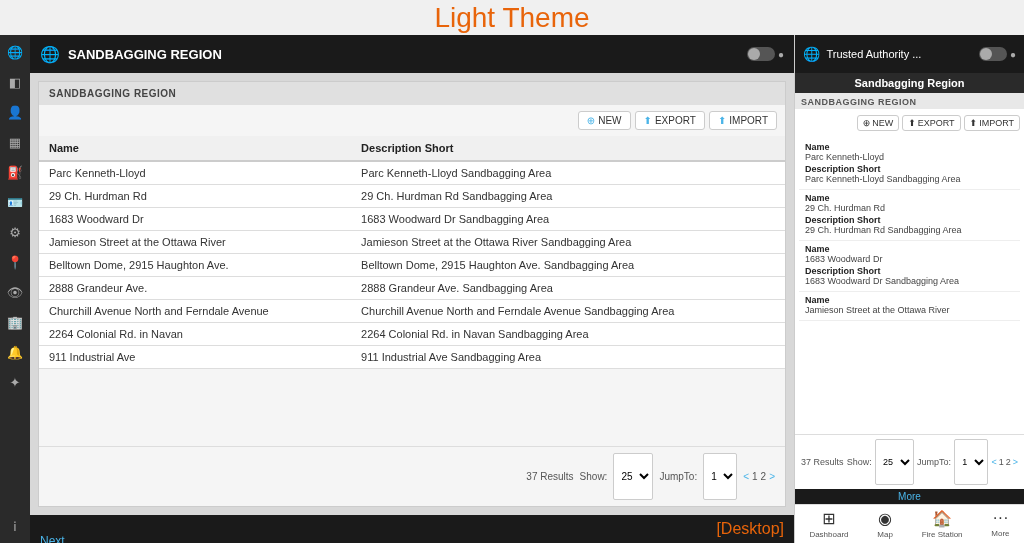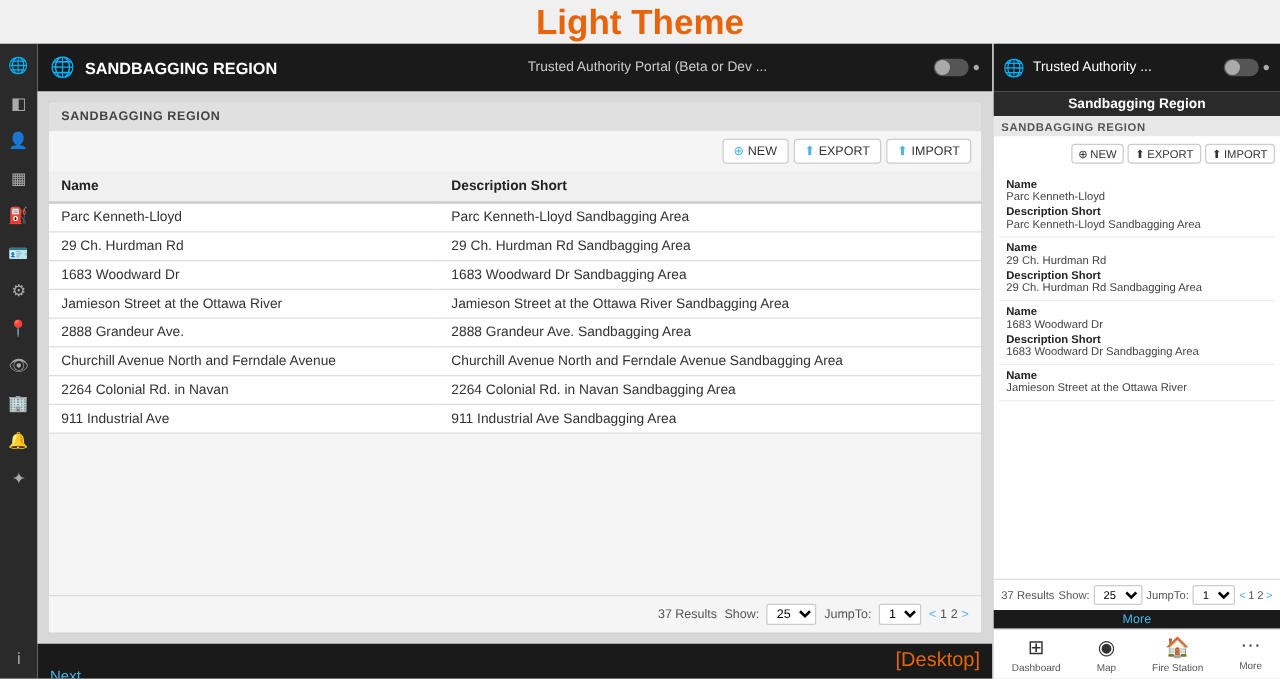--- a/index.html
+++ b/index.html
@@ -1,21 +1,21 @@
 <!DOCTYPE html>
 <html><head>
   <meta charset="utf-8">
   <style>
     * { box-sizing: border-box; margin: 0; padding: 0; }
     body { font-family: Arial, sans-serif; background: #e8e8e8; width: 1024px; height: 543px; overflow: hidden; }
 
     .page-title {
       text-align: center;
       font-size: 28px;
-      font-weight: bold;
+      font-weight: normal;
       color: #e8640a;
       background: #f0f0f0;
       padding: 4px 0;
       height: 35px;
       line-height: 27px;
     }
 
     .main-container {
       display: flex;
       height: 508px;
@@ -172,21 +172,21 @@
       padding: 6px 10px;
       font-size: 10px;
       color: #555;
       gap: 6px;
       background: #f5f5f5;
       border-top: 1px solid #ddd;
     }
     .pagination-select {
       border: 1px solid #ccc;
       border-radius: 2px;
-      padding: 1px 3px;
+      padding: 16px 3px;
       font-size: 10px;
       background: white;
     }
     .pagination-nav { display: flex; align-items: center; gap: 3px; }
     .pagination-nav a { color: #4ab4e8; cursor: pointer; font-size: 10px; text-decoration: none; }
     .pagination-nav span { font-size: 10px; color: #555; }
 
     .panel-footer {
       background: #1a1a1a;
       height: 28px;
@@ -348,21 +348,20 @@
     <div class="sidebar-icon" style="color:#e8640a;">🔔</div>
     <div class="sidebar-icon">✦</div>
     <div class="sidebar-icon" style="margin-top:auto;">ℹ</div>
   </div>
 
   <div class="desktop-panel">
 
     <div class="panel-header">
       <span class="panel-header-icon">🌐</span>
       <span class="panel-header-title">SANDBAGGING REGION</span>
-      <span class="panel-header-middle">Trusted Authority Portal (Beta or Dev ...</span>
       <div class="toggle-switch">
         <div class="toggle-track">
           <div class="toggle-thumb"></div>
         </div>
         <span style="color:#aaa; font-size:10px;">●</span>
       </div>
     </div>
 
     <div class="panel-content">
       <div class="panel-content-header">SANDBAGGING REGION</div>
@@ -399,20 +398,24 @@
                 <td>29 Ch. Hurdman Rd</td>
                 <td>29 Ch. Hurdman Rd Sandbagging Area</td>
               </tr>
               <tr>
                 <td>1683 Woodward Dr</td>
                 <td>1683 Woodward Dr Sandbagging Area</td>
               </tr>
               <tr>
                 <td>Jamieson Street at the Ottawa River</td>
                 <td>Jamieson Street at the Ottawa River Sandbagging Area</td>
+              </tr>
+              <tr>
+                <td>Belltown Dome, 2915 Haughton Ave.</td>
+                <td>Belltown Dome, 2915 Haughton Ave. Sandbagging Area</td>
               </tr>
               <tr>
                 <td>2888 Grandeur Ave.</td>
                 <td>2888 Grandeur Ave. Sandbagging Area</td>
               </tr>
               <tr>
                 <td>Churchill Avenue North and Ferndale Avenue</td>
                 <td>Churchill Avenue North and Ferndale Avenue Sandbagging Area</td>
               </tr>
               <tr>

